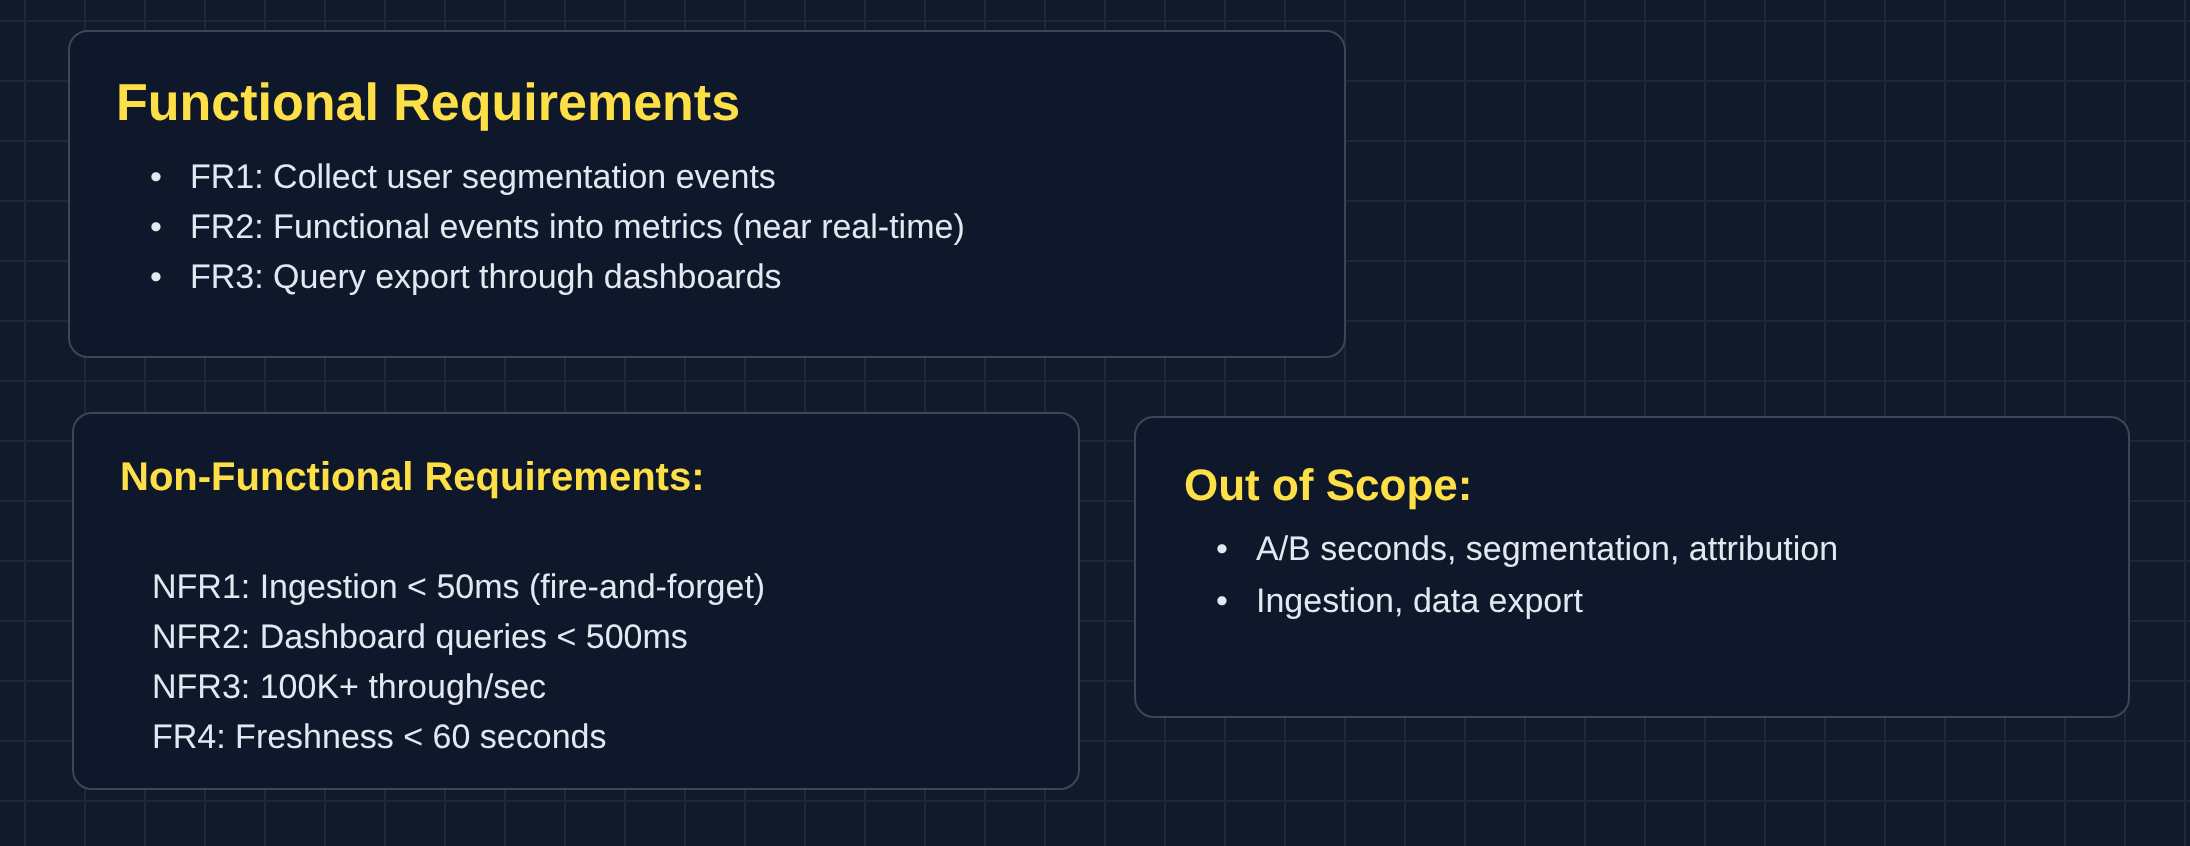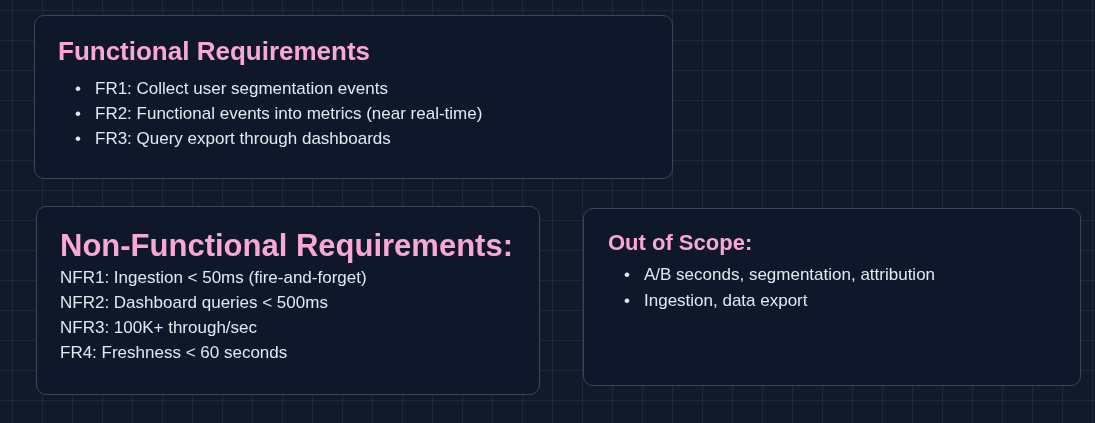--- a/index.html
+++ b/index.html
@@ -23,21 +23,21 @@
   .card {
     position: absolute;
     box-sizing: border-box;
     background: #0f172a;
     border: 1.5px solid #3b4658;
     border-radius: 10px;
   }
   .card h2 {
     margin: 0;
     font-weight: bold;
-    color: #f9a8d4;
+    color: #fde047;
     position: absolute;
     white-space: nowrap;
   }
   .card ul {
     position: absolute;
     margin: 0;
     padding: 0;
     list-style: none;
   }
   .card li {
@@ -49,21 +49,21 @@
     left: 0;
     top: 0;
   }
   .card li .txt {
     position: absolute;
     left: 20px;
     top: 0;
   }
   .lines {
     position: absolute;
-    margin: 0;
+    margin: 16px;
     padding: 0;
   }
   .lines div {
     white-space: nowrap;
   }
 </style>
 </head>
 <body>
 
 <div class="card" style="left:34px; top:15px; width:639px; height:164px;">
@@ -78,30 +78,30 @@
       <span class="txt">FR2: Functional events into metrics (near real-time)</span>
     </li>
     <li style="height:25px;">
       <span class="bullet">•</span>
       <span class="txt">FR3: Query export through dashboards</span>
     </li>
   </ul>
 </div>
 
 <div class="card" style="left:36px; top:206px; width:504px; height:189px;">
-  <h2 style="left:23px; top:21px; font-size:31px;text-align:center;">Non-Functional Requirements:</h2>
+  <h2 style="left:23px; top:21px; font-size:20px;text-align:center;">Non-Functional Requirements:</h2>
   <div class="lines" style="left:23px; top:58px; font-size:17px; line-height:25px;">
     <div>NFR1: Ingestion &lt; 50ms (fire-and-forget)</div>
     <div>NFR2: Dashboard queries &lt; 500ms</div>
     <div>NFR3: 100K+ through/sec</div>
     <div>FR4: Freshness &lt; 60 seconds</div>
   </div>
 </div>
 
-<div class="card" style="left:567px; top:208px; width:498px; height:178px;margin-left:16px;">
+<div class="card" style="left:567px; top:208px; width:498px; height:151px;">
   <h2 style="left:24px; top:21px; font-size:22px;">Out of Scope:</h2>
   <ul style="left:40px; top:53px; font-size:17px; line-height:26px;">
     <li style="height:26px;">
       <span class="bullet">•</span>
       <span class="txt">A/B seconds, segmentation, attribution</span>
     </li>
     <li style="height:26px;">
       <span class="bullet">•</span>
       <span class="txt">Ingestion, data export</span>
     </li>

